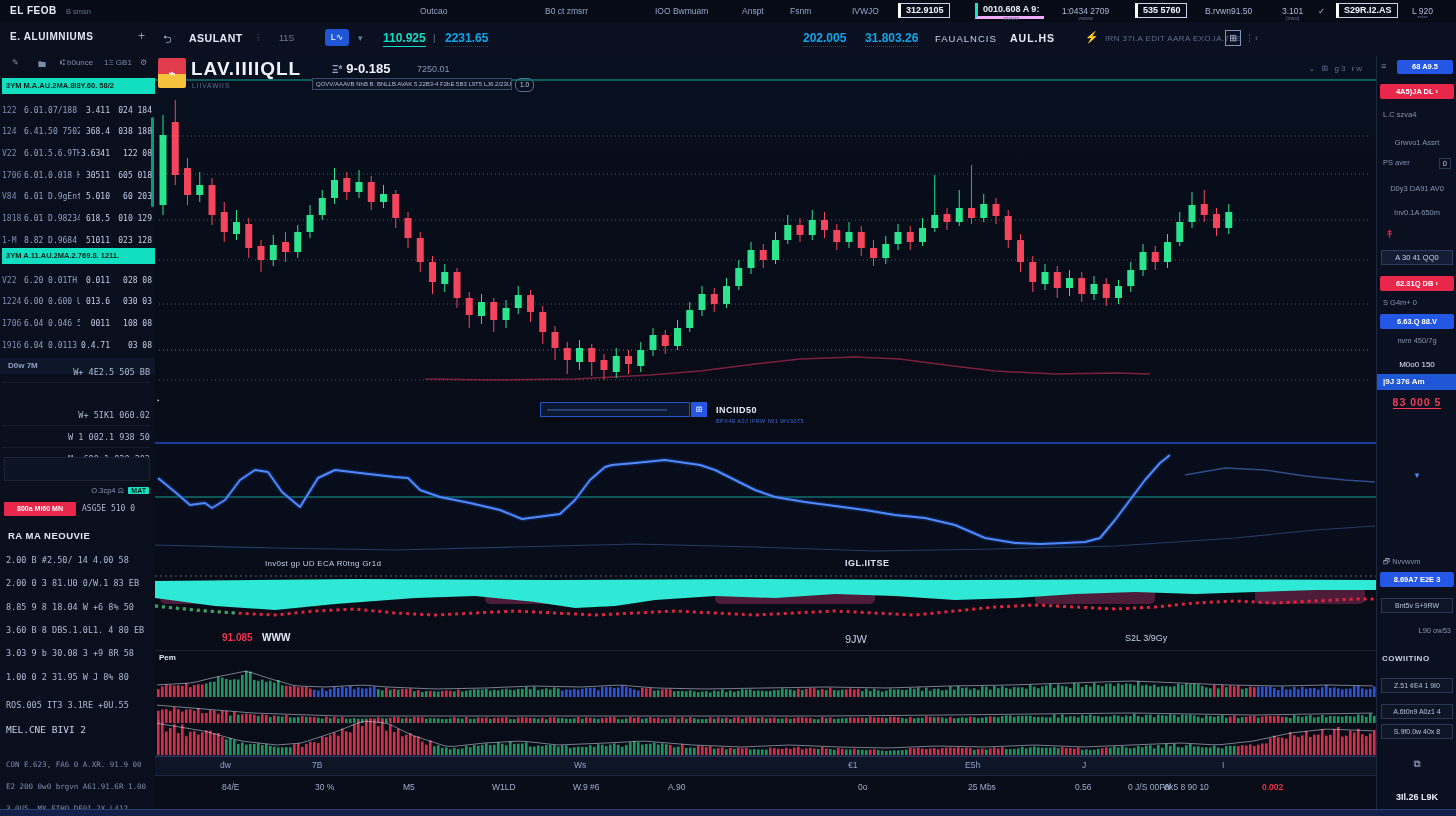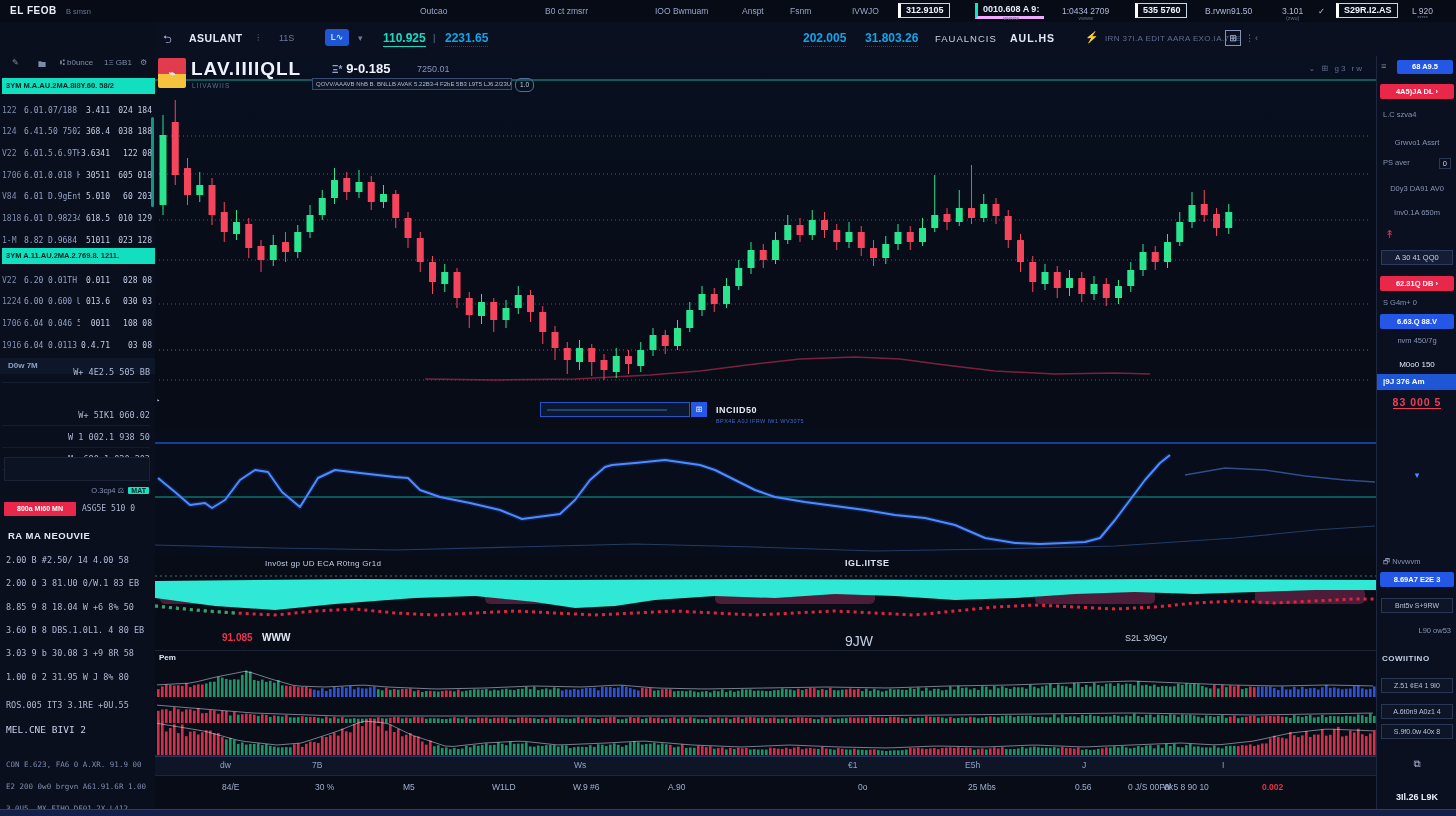--- a/index.html
+++ b/index.html
@@ -80,21 +80,21 @@
   #searchov{position:absolute;left:385px;top:346px;width:360px;height:26px;}
   .so-input{position:absolute;left:0;top:0;width:150px;height:15px;background:#0c1730;border:1px solid #2456c8;box-sizing:border-box;}
   .so-line{position:absolute;left:6px;top:6px;width:120px;height:2px;background:#3b5e9e;opacity:.6;}
   .so-btn{position:absolute;left:151px;top:0;width:16px;height:15px;background:#2457e6;color:#fff;font-size:8px;text-align:center;line-height:15px;}
   .so-lbl{position:absolute;left:176px;top:3px;font-size:9px;font-weight:bold;color:#e4ebf8;letter-spacing:.5px;}
   .so-sub{position:absolute;left:176px;top:16px;font-size:5.5px;color:#3f6ad0;letter-spacing:.4px;}
   .p1l{position:absolute;left:110px;top:3px;font-size:8px;color:#c3cfe6;letter-spacing:.3px;}
   .p1r{position:absolute;left:690px;top:2px;font-size:9px;font-weight:bold;color:#dbe4f4;letter-spacing:.5px;}
   .p2red{position:absolute;left:67px;top:4px;font-size:10px;font-weight:bold;color:#f0324e;}
   .p2w{position:absolute;left:107px;top:4px;font-size:10px;font-weight:bold;color:#e4ebf8;}
-  .p2mid{position:absolute;left:690px;top:5px;font-size:14px;color:#c3cfe6;}
+  .p2mid{position:absolute;left:690px;top:5px;font-size:11px;color:#c3cfe6;}
   .p2r{position:absolute;left:970px;top:5px;font-size:9px;color:#c3cfe6;}
   .histlbl{position:absolute;left:4px;top:2px;font-size:8px;font-weight:bold;color:#dfe7f5;z-index:2;}
   
   #rpanel{position:absolute;left:1221px;top:34px;width:80px;height:760px;background:#0a101f;border-left:1px solid #1d2840;box-sizing:border-box;}
   .rp-it{position:absolute;left:0;width:80px;}
   .rp-btn-red{left:3px;width:74px;height:15px;background:#e8274b;border-radius:2px;color:#fff;font-size:7.5px;font-weight:bold;text-align:center;line-height:15px;}
   .rp-btn-blue{left:3px;width:74px;height:15px;background:#2457e6;border-radius:2px;color:#fff;font-size:7.5px;font-weight:bold;text-align:center;line-height:15px;}
   .rp-btn-dark{left:4px;width:72px;height:15px;background:#141d33;border:1px solid #2c3a5c;color:#c6d2ea;font-size:7.5px;text-align:center;line-height:14px;box-sizing:border-box;}
   .rp-outline{left:4px;width:72px;height:15px;background:#0d1526;border:1px solid #2a3754;color:#b8c4dc;font-size:7px;text-align:center;line-height:14px;box-sizing:border-box;}
   .rp-lbl-dim{padding-left:6px;font-size:7.5px;color:#8694b4;box-sizing:border-box;}
@@ -134,20 +134,24 @@
       <span class="q-plain" style="left: 1062px;">1:0434 2709<span class="q-sub">vwww</span></span>
       <span class="q-box" style="left: 1135px;">535 5760</span>
       <span class="q-plain" style="left: 1205px;">B.rvwn91.50</span>
       <span class="q-plain" style="left: 1282px;">3.101<span class="q-sub">(zwu)</span></span>
       <span class="q-plain" style="left: 1318px;">✓</span>
       <span class="q-box" style="left: 1336px;">S29R.I2.AS</span>
       <span class="q-plain" style="left: 1412px;">L 920<span class="q-sub">*****</span></span>
     </div>
 
   <div id="sidebar">
+    <div class="sb-head">
+      <span class="sb-title">E. ALUIMNIUMS</span>
+      <span class="sb-plus">+</span>
+    </div>
     <div id="sb-body">
         <span class="sb-ico" style="left: 12px;">✎</span>
         <span class="sb-ico" style="left: 38px;">🖿</span>
         <span class="sb-ico" style="left: 60px;">⑆ b0unce</span>
         <span class="sb-ico" style="left: 104px;">1Ξ GB1</span>
         <span class="sb-ico" style="left: 140px;">⚙</span>
         <div class="sb-hl" style="top: 56px;">3YM  M.A.AU.2MA.8I8Y.60.  58/2</div>
         <div class="sb-row" style="top: 78px;">
           <span class="sb-c1">122</span>
           <span class="sb-c2">6.01.07/188</span>

